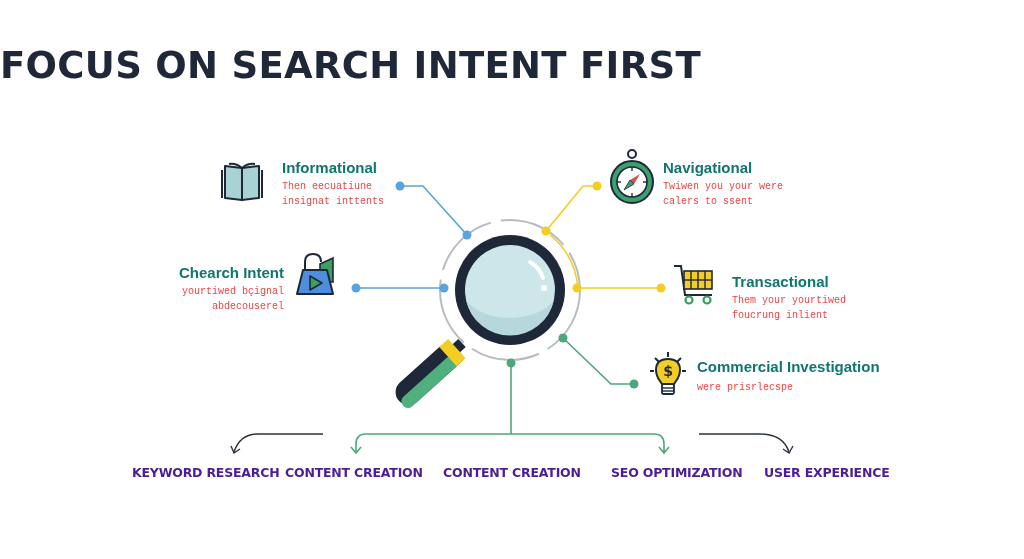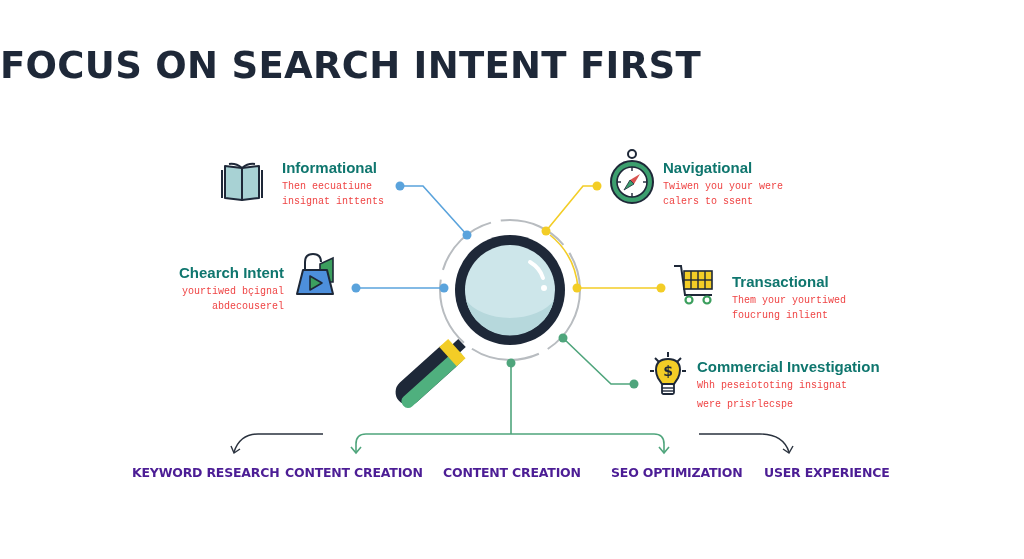--- a/index.html
+++ b/index.html
@@ -151,21 +151,20 @@
 </div>
 
 <div class="node" style="left:732px; top:262px;margin-top:11px;">
   <div class="h">Transactional</div>
   <div class="d">Them your yourtiwed</div>
   <div class="d" style="margin-top:0">foucrung inlient</div>
 </div>
 
 <div class="node" style="left:697px; top:358px;">
   <div class="h">Commercial Investigation</div>
-  <div class="d">Whh peseiototing insignat</div>
   <div class="d" style="margin-top:4px">were prisrlecspe</div>
 </div>
 
 <div class="bottom-label" style="left:132px;">KEYWORD RESEARCH</div>
 <div class="bottom-label" style="left:285px;">CONTENT CREATION</div>
 <div class="bottom-label" style="left:443px;">CONTENT CREATION</div>
 <div class="bottom-label" style="left:611px;">SEO OPTIMIZATION</div>
 <div class="bottom-label" style="left:764px;">USER EXPERIENCE</div>
 
 </body></html>

